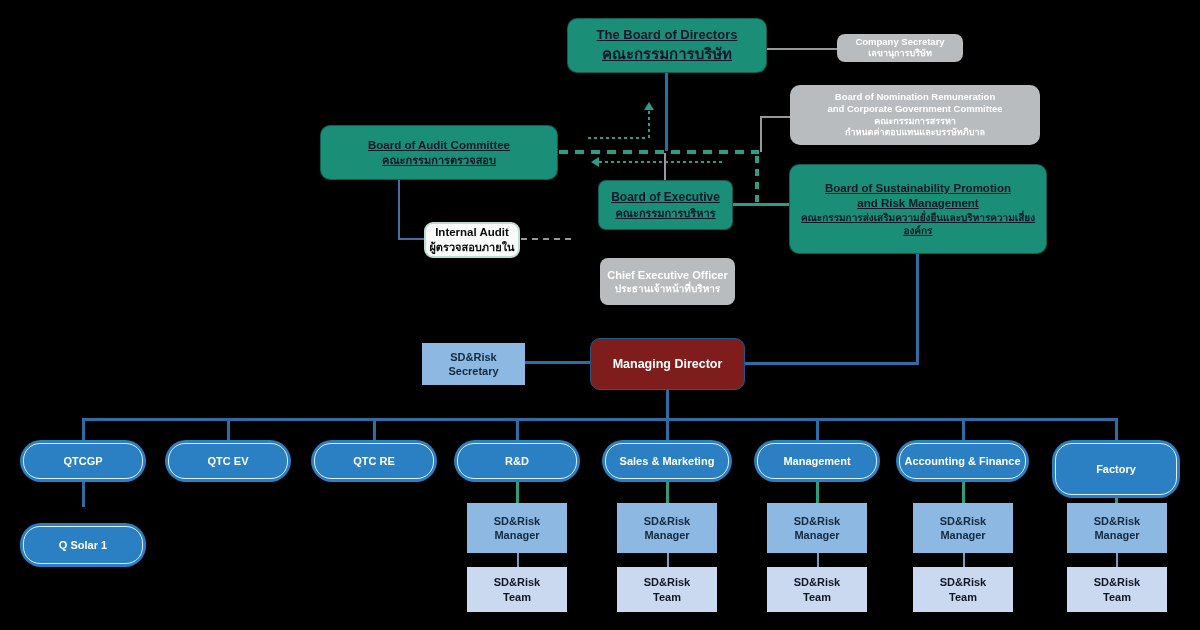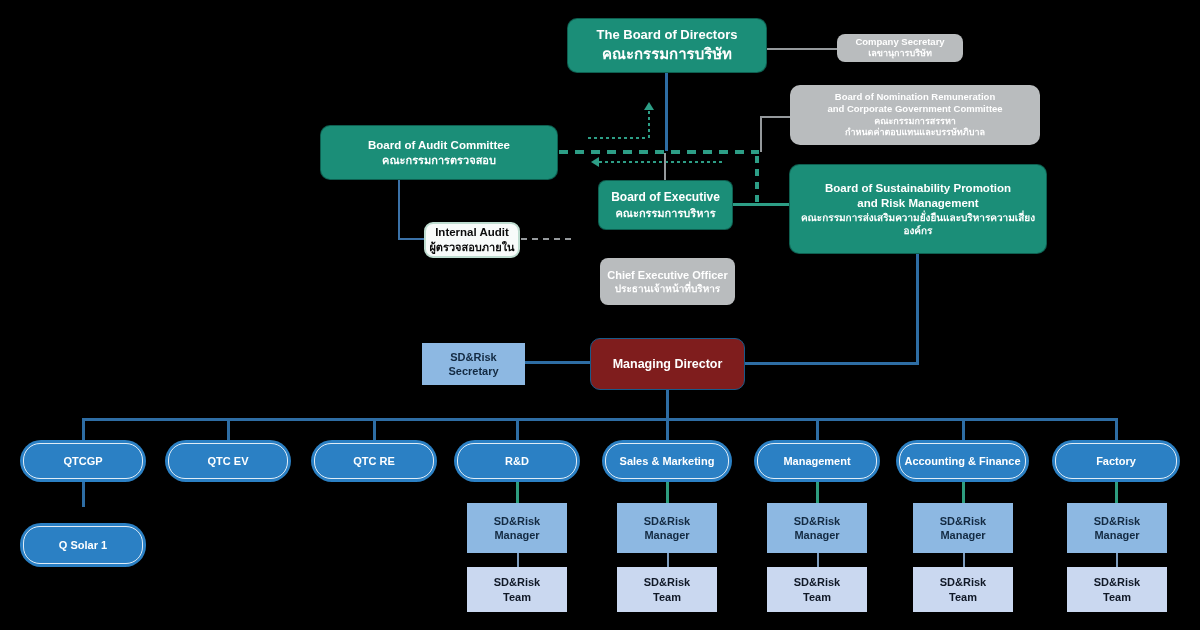--- a/index.html
+++ b/index.html
@@ -1,21 +1,21 @@
 <!DOCTYPE html>
 <html><head>
 <meta charset="utf-8">
 <style>
   html,body{margin:0;padding:0;background:#000;}
   #stage{position:relative;width:1200px;height:630px;background:#000;overflow:hidden;
          font-family:"Liberation Sans",sans-serif;}
   .node{position:absolute;box-sizing:border-box;display:flex;flex-direction:column;
         align-items:center;justify-content:center;text-align:center;font-weight:bold;
         line-height:1.3;}
-  .teal{background:#1b8e78;color:#ffffff;border-radius:10px;border:1px solid rgba(8,70,58,.65);}
+  .teal{background:#1b8e78;color:#0f172a;border-radius:10px;border:1px solid rgba(8,70,58,.65);text-decoration:underline;}
   .grayn{background:#b9bcbe;color:#fff;border-radius:10px;}
   .whiten{background:#f8fbfa;border:2px solid #bedcd0;color:#0c0c0c;border-radius:9px;}
   .mdblue{background:#7f1d1d;color:#fff;border-radius:10px;border:1px solid #195a89;}
   .ltblue{background:#8db8e2;color:#132a42;}
   .llblue{background:#cad8f0;color:#101826;}
   .pill{background:#2b80c4;color:#fff;border-radius:21px;}
   .pill::after{content:"";position:absolute;inset:3px;border:1.5px solid rgba(255,255,255,.85);
         border-radius:17px;pointer-events:none;}
   .line{position:absolute;}
   .solid-blue{background:#2e6da4;}
@@ -150,21 +150,21 @@
   </div>
   <div class="node pill" style="left:602px;top:440px;width:130px;height:42px;font-size:11px;">
     <div>Sales &amp; Marketing</div>
   </div>
   <div class="node pill" style="left:754px;top:440px;width:126px;height:42px;font-size:11px;">
     <div>Management</div>
   </div>
   <div class="node pill" style="left:896px;top:440px;width:133px;height:42px;font-size:11px;">
     <div>Accounting &amp; Finance</div>
   </div>
-  <div class="node pill" style="left:1052px;top:440px;width:128px;height:42px;font-size:11px;">
+  <div class="node pill" style="left:1052px;top:440px;width:128px;height:58px;font-size:11px;">
     <div>Factory</div>
   </div>
 
   <div class="node pill" style="left:20px;top:523px;width:126px;height:44px;font-size:11px;">
     <div>Q Solar 1</div>
   </div>
 
   <div class="node ltblue" style="left:467px;top:503px;width:100px;height:50px;font-size:11px;">
     <div>SD&amp;Risk</div>
     <div>Manager</div>

